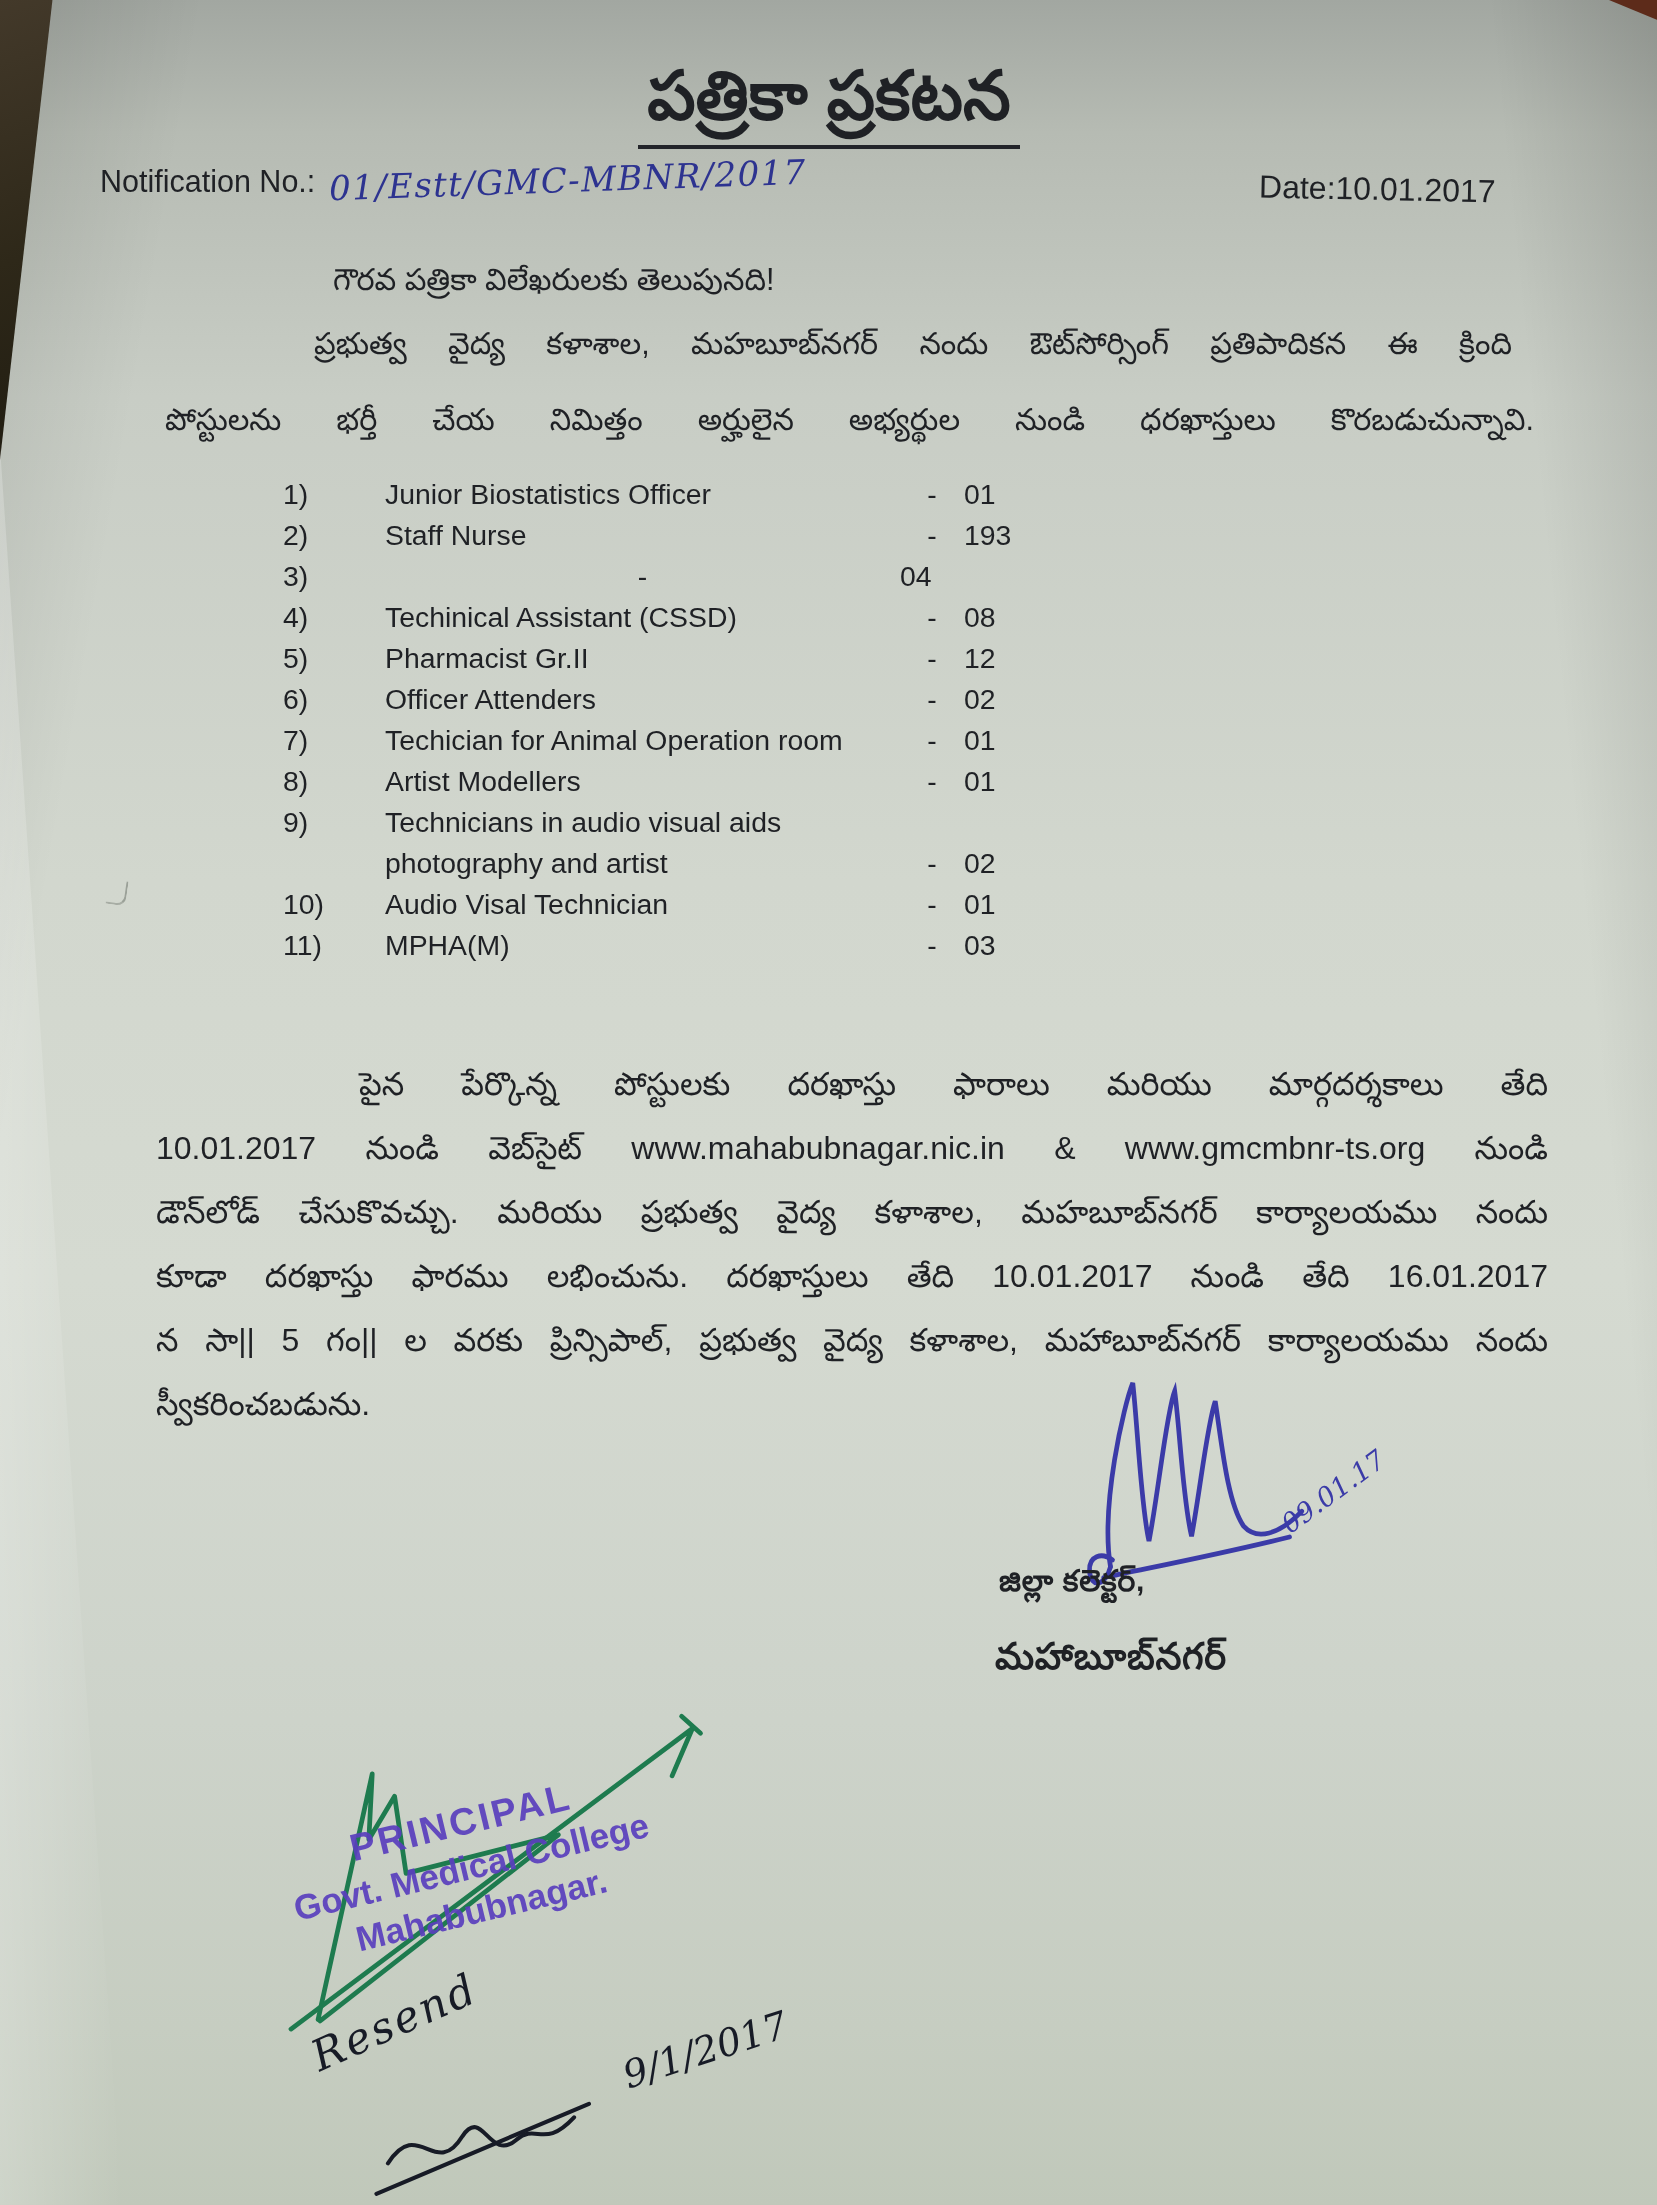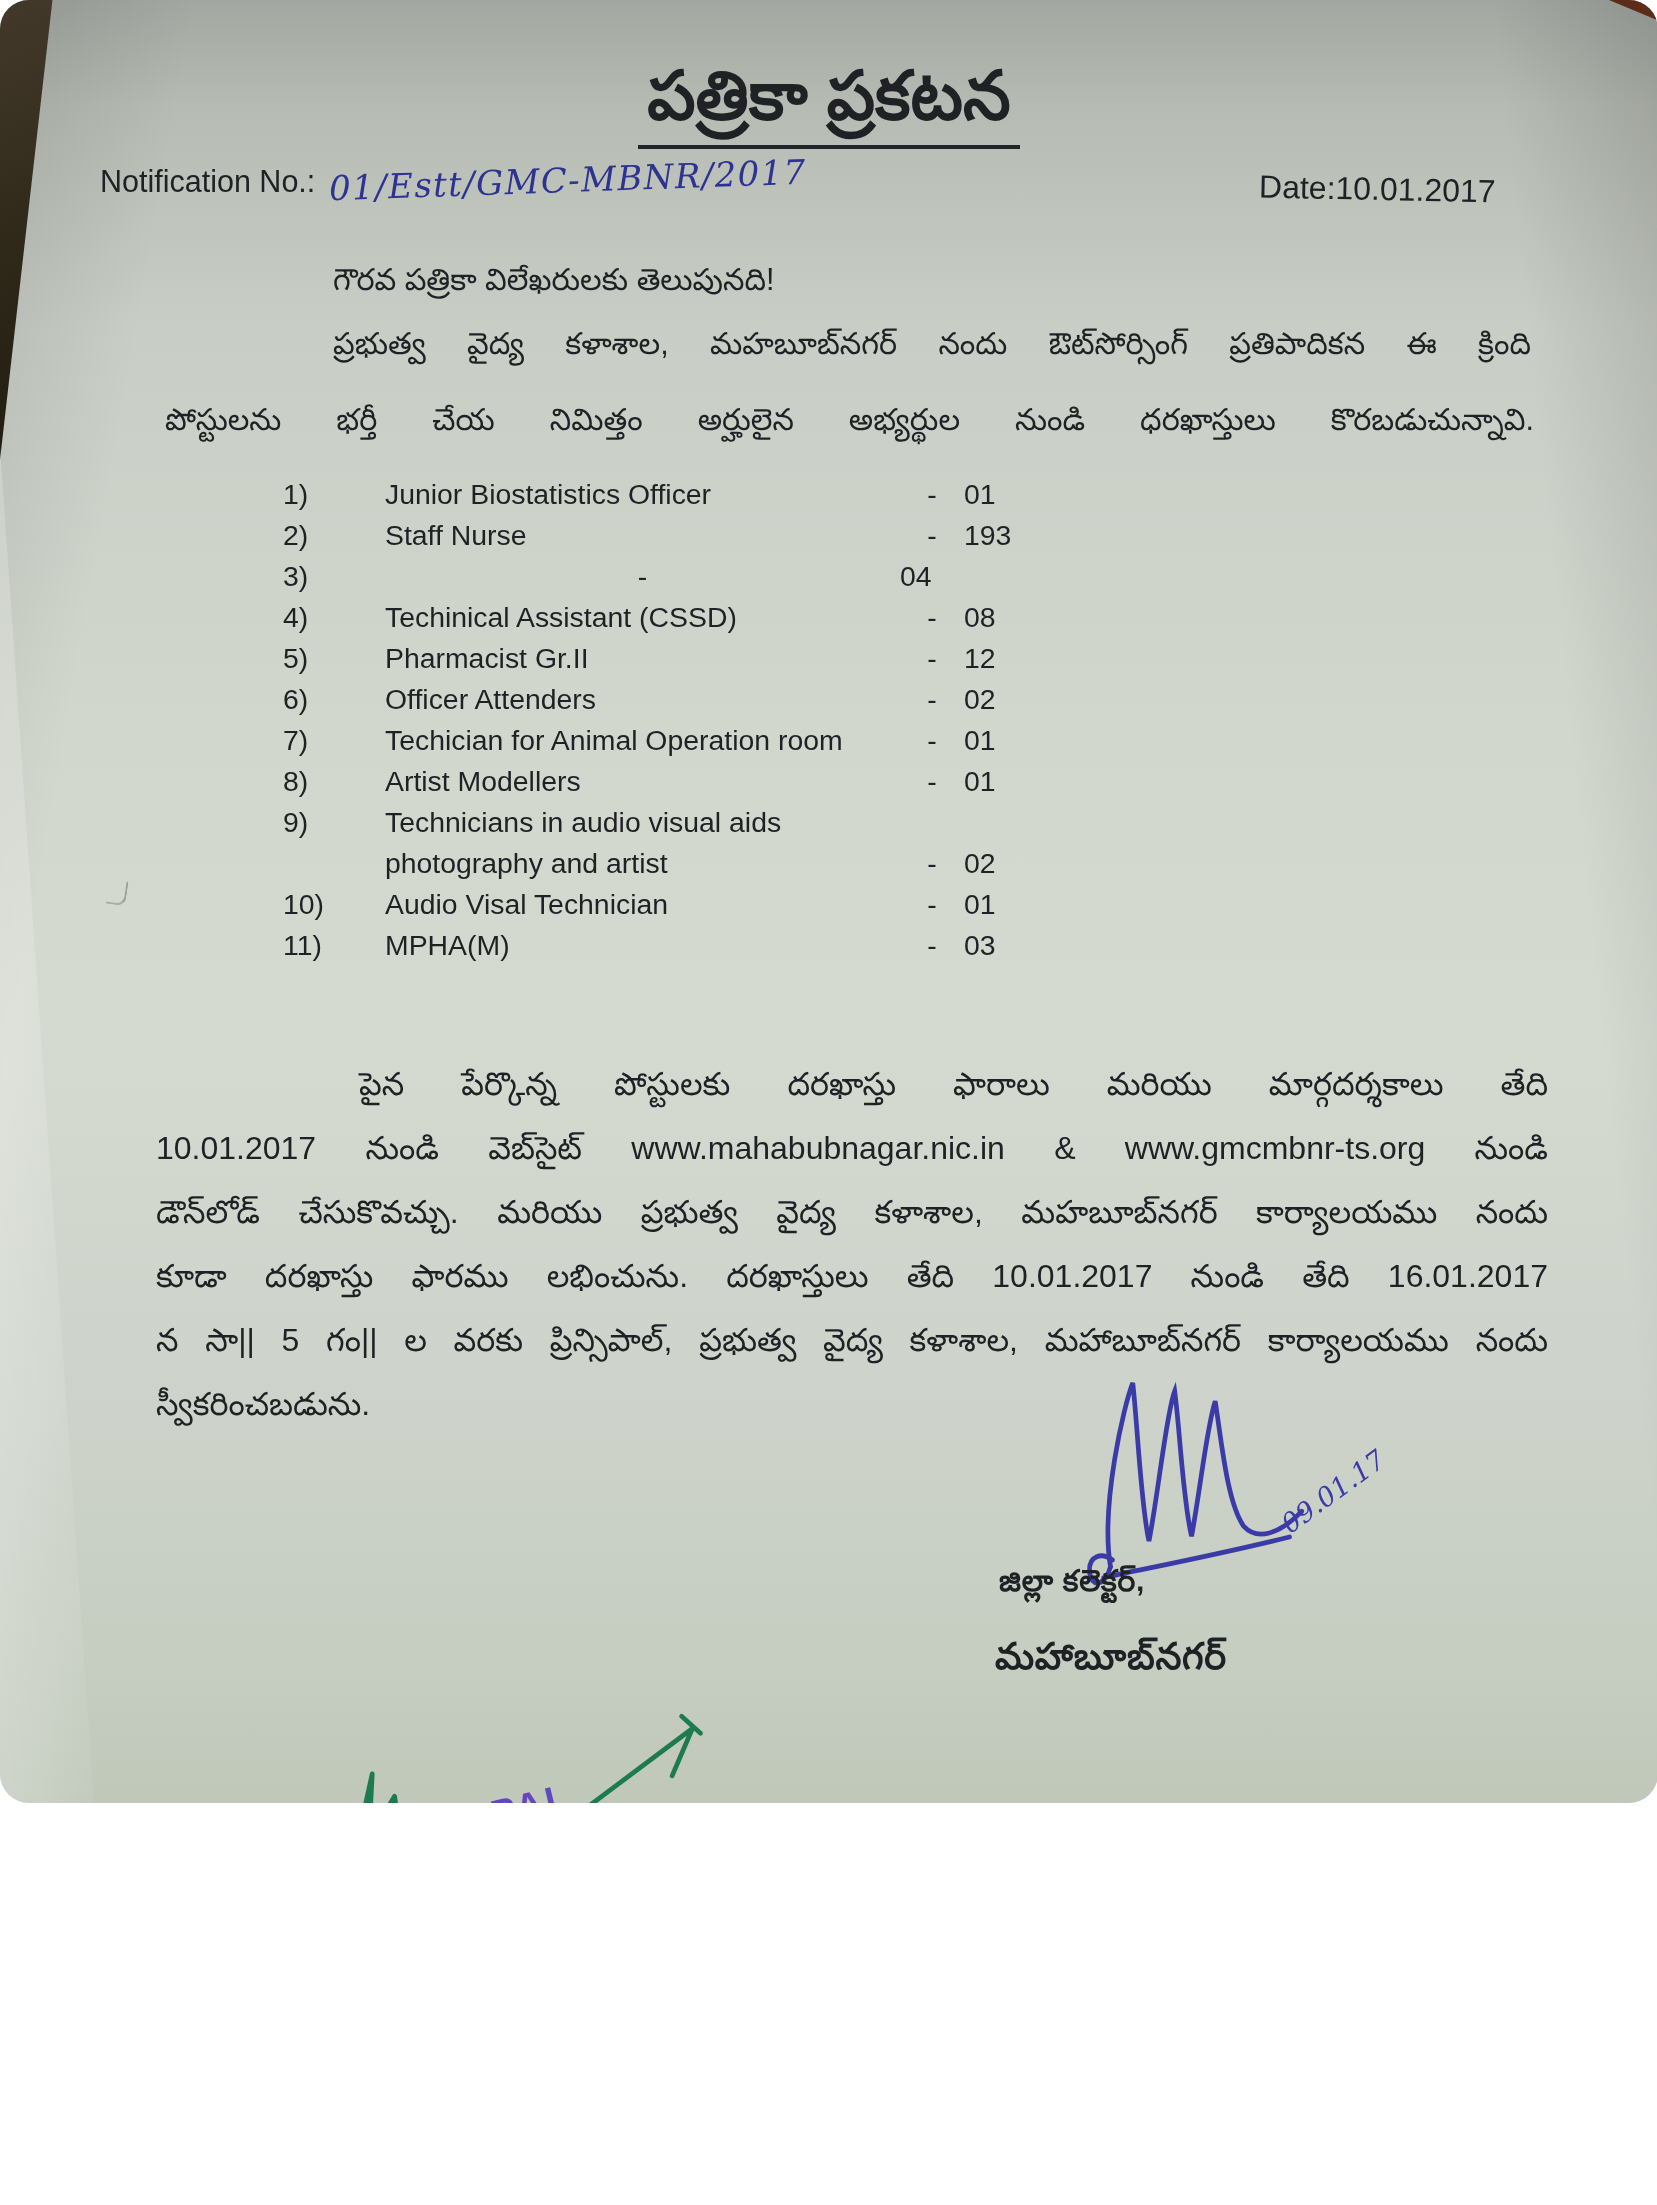--- a/index.html
+++ b/index.html
@@ -1,22 +1,21 @@
 <!DOCTYPE html>
 <html style="font-size:10.8px"><head>
 <meta charset="utf-8">
 <style>
   html,body{margin:0;padding:0;}
   body{width:1658px;height:2205px;font-family:"Liberation Sans",sans-serif;}
-  #photo{position:relative;width:1658px;height:1803px;overflow:hidden;
+  #photo{position:relative;width:1658px;height:2205px;overflow:hidden;
     background:
       linear-gradient(100deg, rgba(0,0,0,0.10) 0%, rgba(0,0,0,0) 10%),
       linear-gradient(264deg, rgba(0,0,0,0.13) 0%, rgba(0,0,0,0) 9%),
       linear-gradient(180deg,#a2a7a1 0%,#b6bbb3 6%,#c8cdc5 18%,#d2d7ce 40%,#d5dad1 58%,#cdd3ca 78%,#c6cdc1 92%,#c0c8ba 100%);
-    border-radius: 29px;
   }
   
   .corner-left{position:absolute;left:0;top:0;width:61px;height:460px;
     background:linear-gradient(160deg,#43392a 0%,#2e2819 55%,#201c11 100%);
     clip-path:polygon(0 0,86% 0,0 100%);}
   .corner-right{position:absolute;right:0;top:0;width:49px;height:20.3px;
     background:#5d2b1a;clip-path:polygon(100% 0,0 0,100% 100%);}
   .under-sheet{position:absolute;left:0;top:447px;width:122px;height:1758px;
     background:linear-gradient(90deg,rgba(255,255,255,0.22),rgba(255,255,255,0));
     clip-path:polygon(0 0,0 100%,100% 100%);}
@@ -31,21 +30,21 @@
   .title{display:inline-block;font-size:68px;font-weight:bold;line-height:1.25;
     padding:0 9.5px 6.8px 9.5px;border-bottom:4.1px solid #23252a;}
 
   .notif-row{left:100px;top:160px;font-size:30.5px;white-space:nowrap;}
   .notif-hand{display:inline-block;margin-left:13.5px;font-size:34px;font-style:italic;
     color:#2d3390;transform:rotate(-2deg);letter-spacing:1.4px;font-family:"DejaVu Serif",serif;}
   .date{left:1259px;top:171px;font-size:32px;transform:rotate(1.2deg);}
 
   .t45{font-size:30.5px;line-height:1.2;}
   .salutation{left:333px;top:261px;}
-  .intro1{left:333px;top:325px;width:1198px;text-align:justify;text-align-last:justify;}
+  .intro1{left:314px;top:325px;width:1198px;text-align:justify;text-align-last:justify;}
   .intro2{left:165px;top:389px;width:1369px;text-align:justify;text-align-last:justify;margin-top:12px;}
 
   .posts{left:283px;top:474px;width:799px;font-size:28.4px;}
   .post-row{display:grid;grid-template-columns:102px 515px 64px 102px;height:41px;line-height:41px;}
   .col-dash{text-align:center;}
 
   .body-par{left:156px;top:1052px;width:1392px;font-size:32px;}
   .body-line{height:64px;line-height:64px;}
   .jst{text-align:justify;text-align-last:justify;}
   .ind{padding-left:203px;box-sizing:border-box;}

